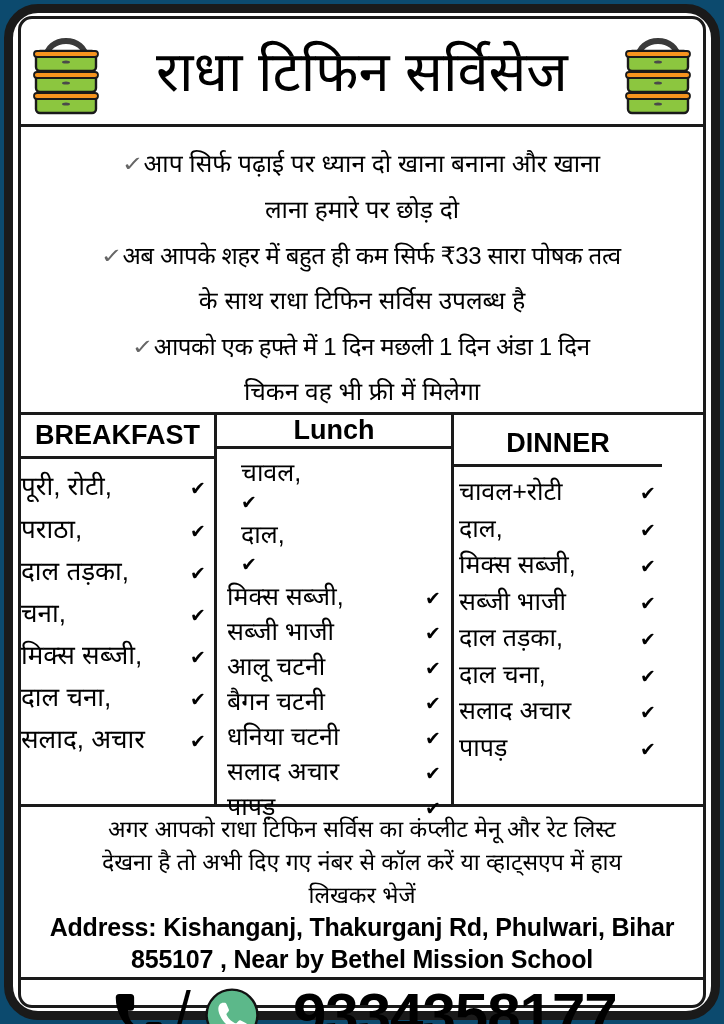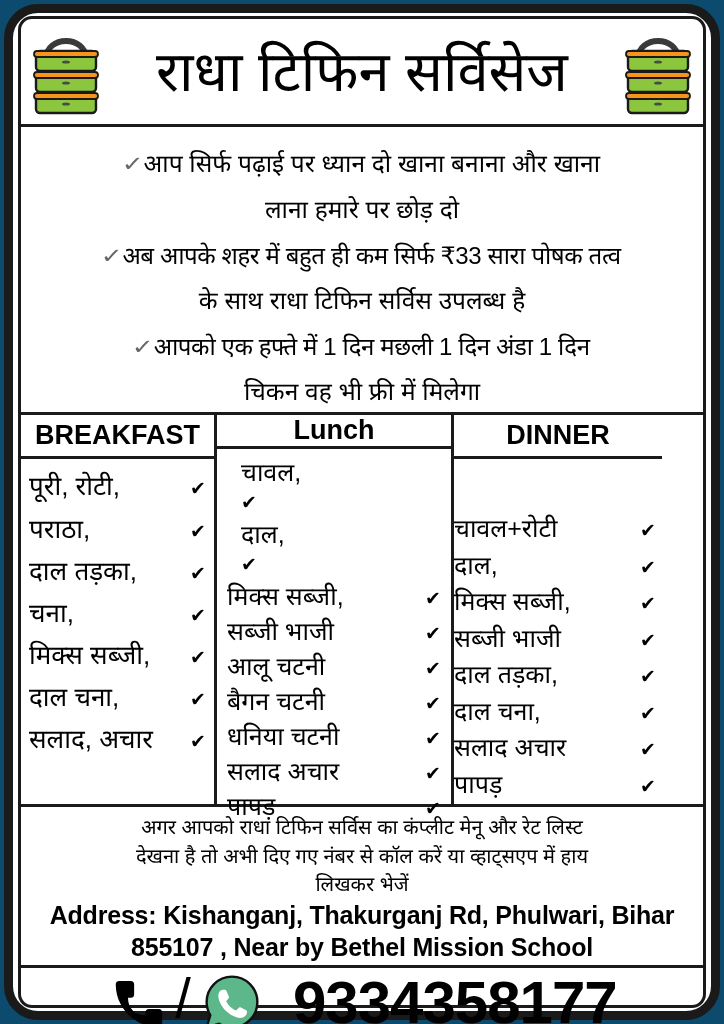--- a/index.html
+++ b/index.html
@@ -111,21 +111,21 @@
     box-sizing: border-box;
     height: 392px;
   }
   .col {
     box-sizing: border-box;
     display: flex;
     flex-direction: column;
   }
   .col.breakfast { width: 196px; border-right: 3px solid #1a1a1a; }
   .col.lunch     { width: 237px; border-right: 3px solid #1a1a1a; }
-  .col.dinner    { width: 208px; }
+  .col.dinner    { width: 208px; margin-top: 8px; }
 
   .col-head {
     height: 44px;
     border-bottom: 3px solid #1a1a1a;
     display: flex;
     align-items: center;
     justify-content: center;
     font-weight: bold;
     font-size: 27px;
     color: #000;
@@ -150,42 +150,42 @@
   }
   .item-text { white-space: nowrap; }
   .tick-solid {
     font-size: 19px;
     color: #000;
     font-weight: bold;
     flex: 0 0 auto;
   }
 
   
-  .col.breakfast .col-body { padding-left: 8px; padding-right: 8px; }
+  .col.breakfast .col-body { padding-right: 8px; }
   .col.breakfast .item-row { font-size: 26px; line-height: 1.62; }
 
   
   .col.lunch .col-body { padding-left: 10px; padding-right: 10px; }
   .col.lunch .item-row { font-size: 25px; line-height: 1.40; }
   .col.lunch .item-row.indent { padding-left: 14px; flex-direction: column; }
 
   
-  .col.dinner .col-body { padding-right: 6px; justify-content: flex-end; }
+  .col.dinner .col-body { padding-left: 5px; padding-right: 6px; }
   .col.dinner .item-row { font-size: 25px; line-height: 1.46; }
 
   
   .footer-note {
     flex: 0 0 auto;
     padding: 6px 6px 2px 6px;
     box-sizing: border-box;
     border-bottom: 3px solid #1a1a1a;
   }
   .note-line {
     text-align: center;
-    font-size: 20px;
+    font-size: 23px;
     line-height: 1.42;
     color: #000;
     white-space: nowrap;
     font-family: "Liberation Sans", "DejaVu Sans", sans-serif;
   }
   .addr-line {
     text-align: center;
     font-size: 25px;
     font-weight: bold;
     line-height: 1.28;

